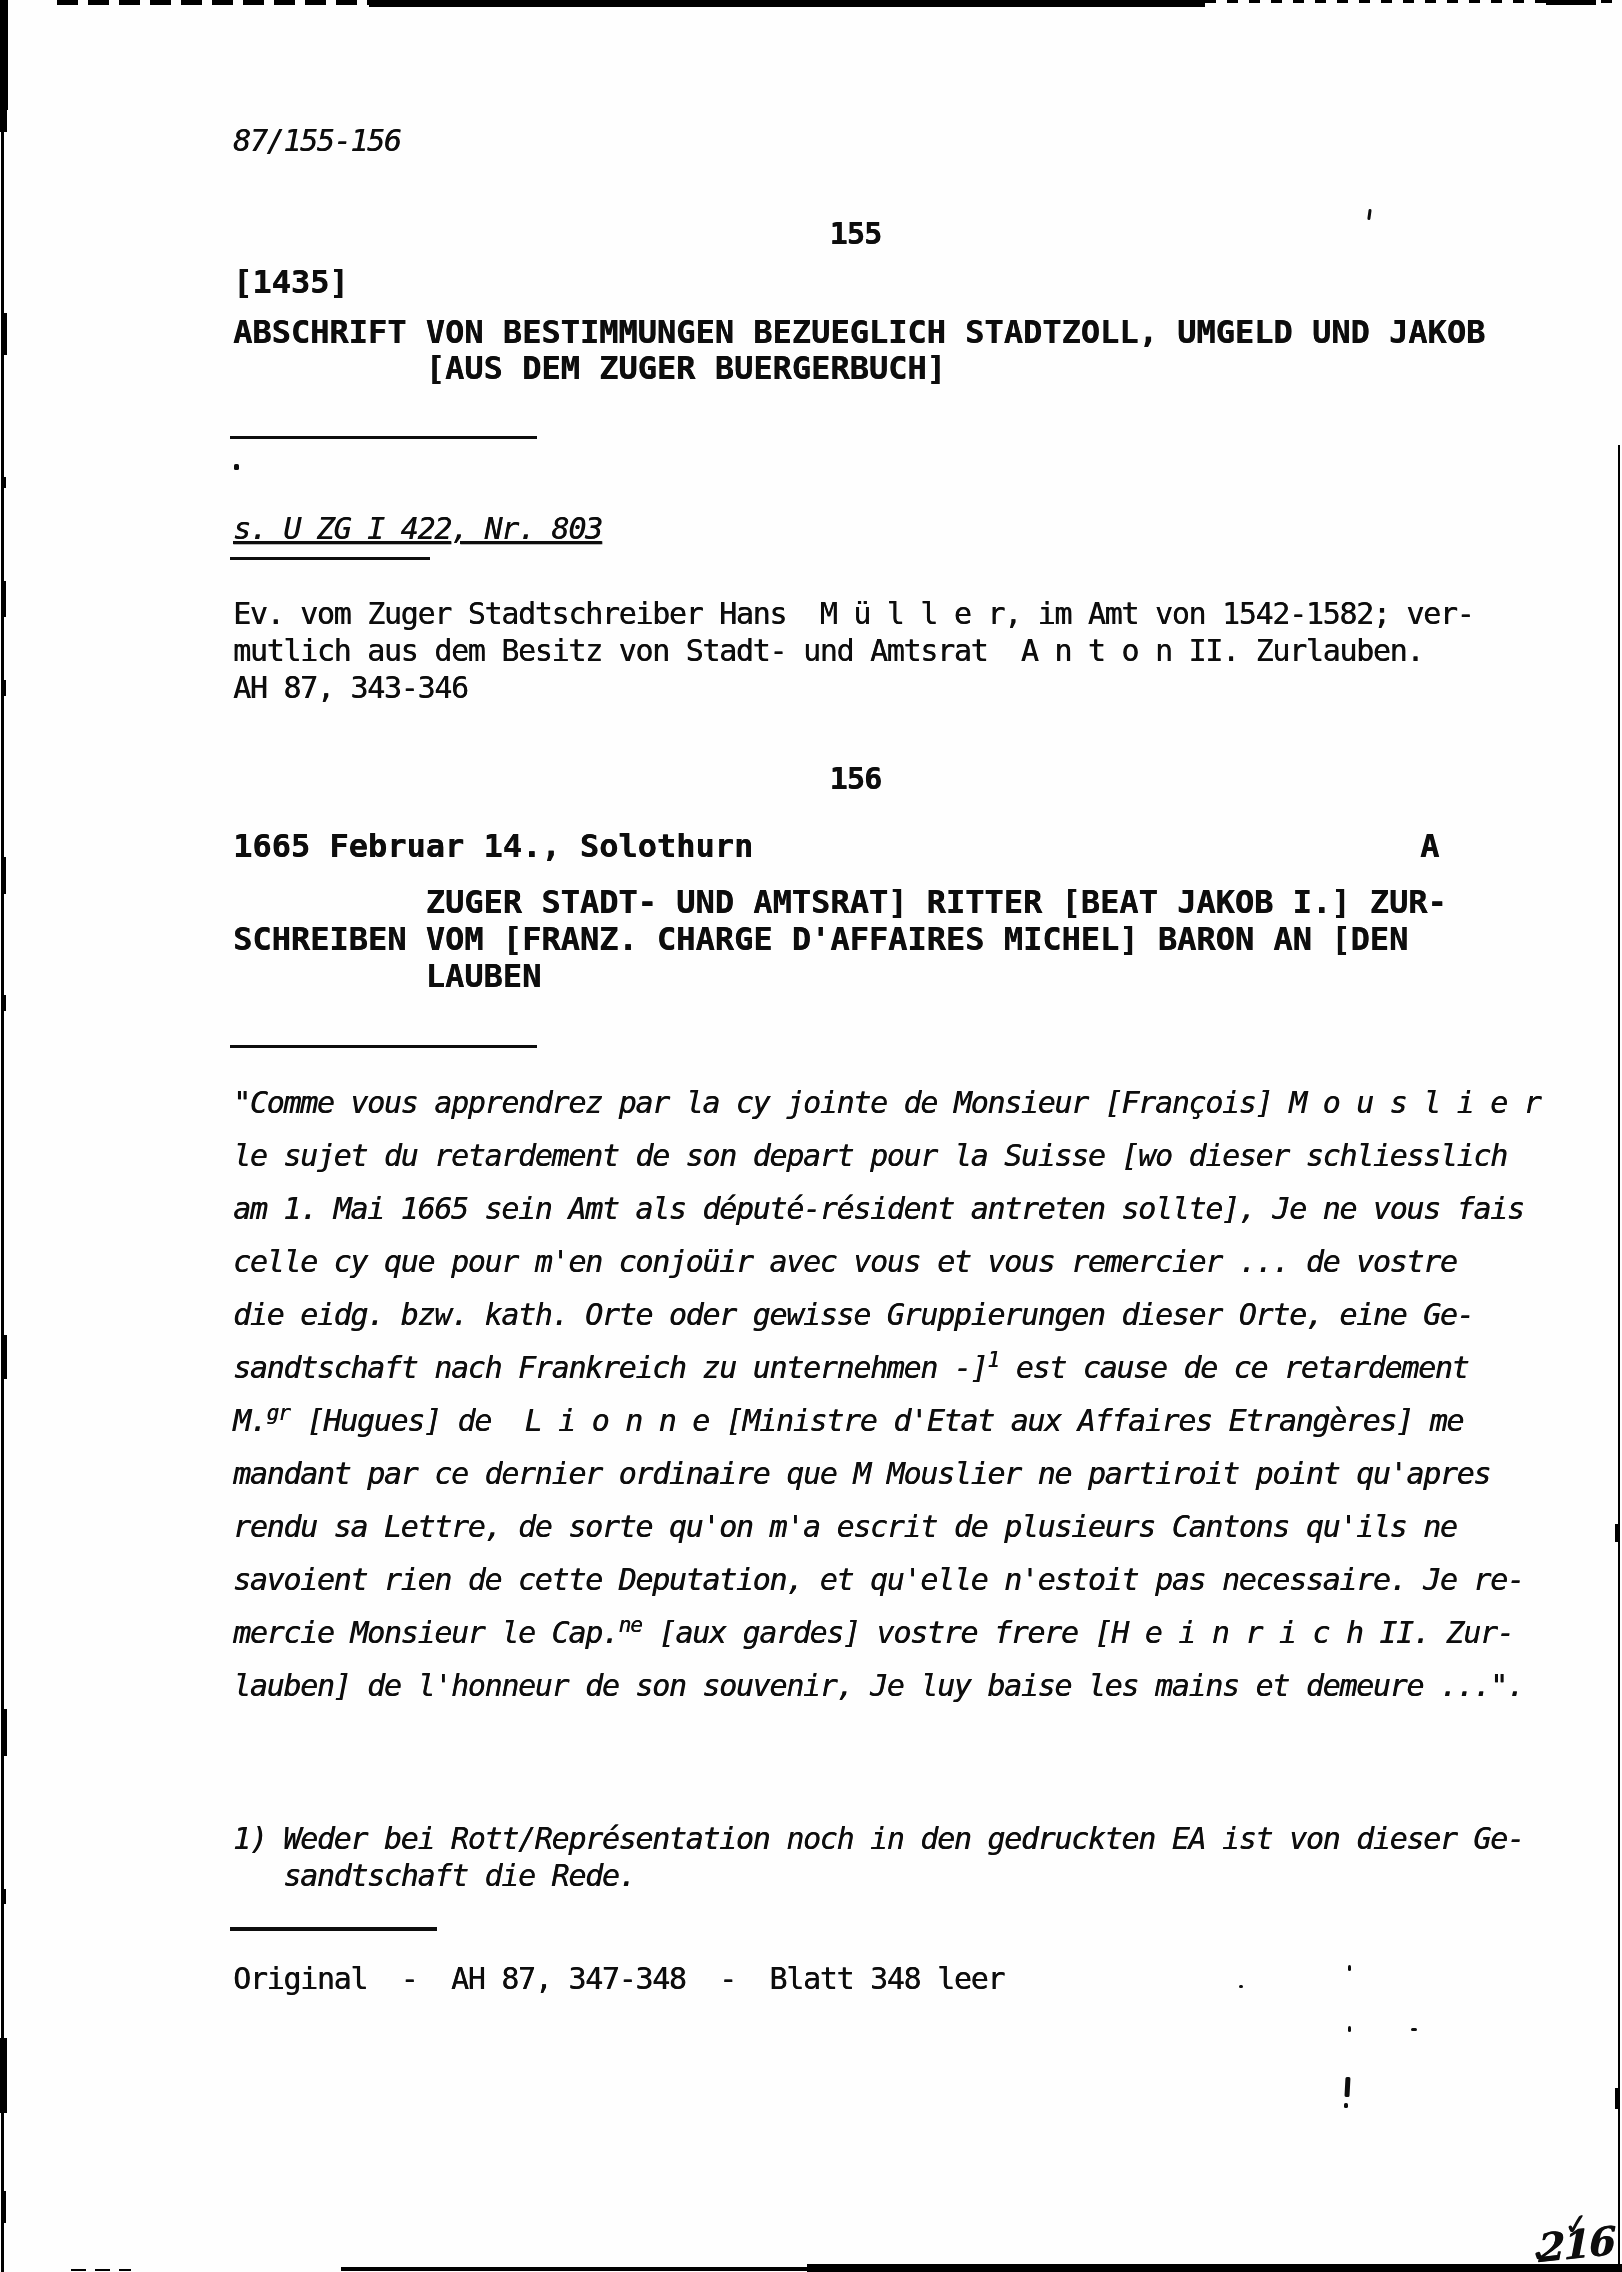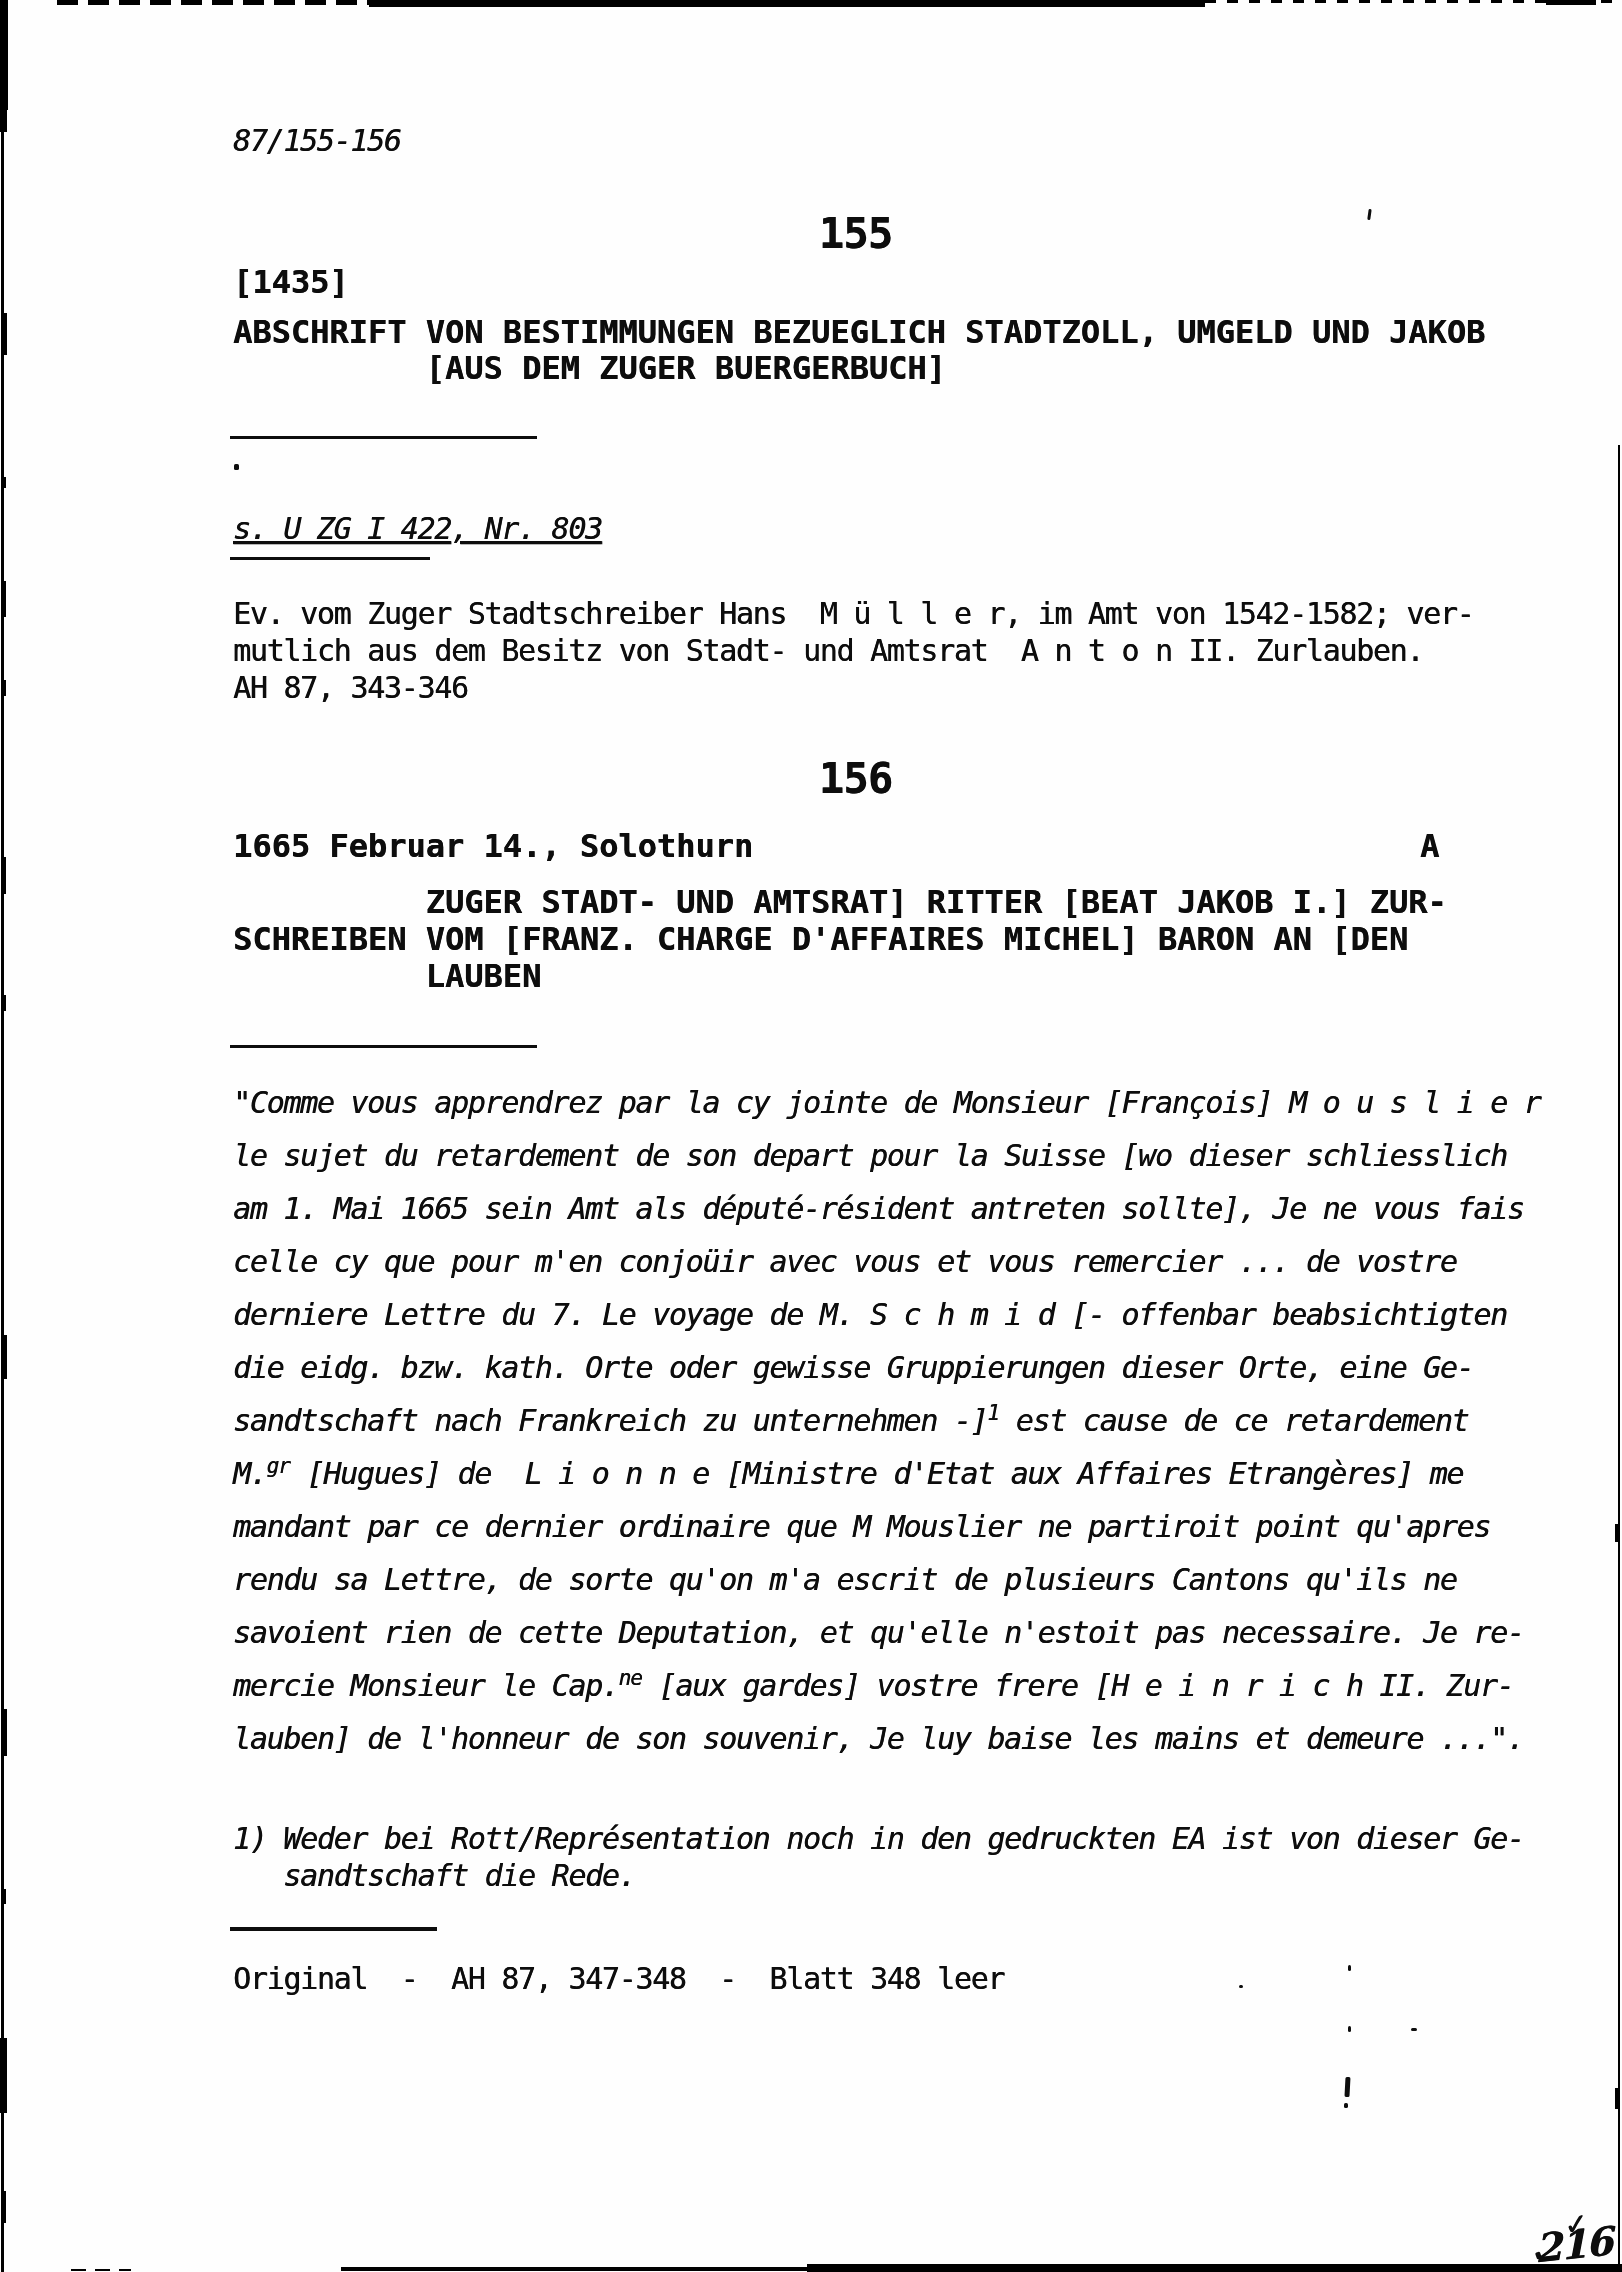--- a/index.html
+++ b/index.html
@@ -7,21 +7,21 @@
     width:1623px;height:2273px;position:relative;overflow:hidden;
     background:#fefefe;color:#0d0d0d;
     font-family:"DejaVu Sans Mono","Liberation Mono",monospace;
   }
   .abs{position:absolute;}
   .tl{white-space:pre;}
   .pre{white-space:pre;}
   .ink{text-shadow:0.4px 0.3px 0 #0d0d0d;}
   
   .pica{font-size:32px;line-height:36px;font-weight:bold;letter-spacing:0;}
-  .pica-num{font-size:42px;line-height:42px;font-weight:bold;letter-spacing:-0.8px;}
+  .pica-num{font-size:30px;line-height:42px;font-weight:bold;letter-spacing:-0.8px;}
   
   .elite{font-size:30px;line-height:37px;letter-spacing:-1.3px;margin-top:12px;}
   .italic{font-style:italic;}
   .quote{line-height:53px;}
   .fnote{line-height:37px;}
   sup{font-size:21px;line-height:0;letter-spacing:-1px;}
   .rule{background:#0d0d0d;height:3.2px;}
   .blk{background:#000;}
   .speck{background:#0d0d0d;border-radius:1.6px;}
   .edge-top-left{background:repeating-linear-gradient(90deg,#000 0 21px,transparent 21px 31px);}
@@ -104,21 +104,20 @@
     <div class="tl">          LAUBEN</div>
   </div>
 
 <div class="abs rule" style="left:230px;top:1045px;width:307px;"></div>
 
 <div class="abs elite italic quote ink" style="left:233px;top:1064px;">
     <div class="tl">"Comme vous apprendrez par la cy jointe de Monsieur [François] M o u s l i e r</div>
     <div class="tl">le sujet du retardement de son depart pour la Suisse [wo dieser schliesslich</div>
     <div class="tl">am 1. Mai 1665 sein Amt als député-résident antreten sollte], Je ne vous fais</div>
     <div class="tl">celle cy que pour m'en conjoüir avec vous et vous remercier ... de vostre</div>
-    <div class="tl">derniere Lettre du 7. Le voyage de M. S c h m i d [- offenbar beabsichtigten</div>
     <div class="tl">die eidg. bzw. kath. Orte oder gewisse Gruppierungen dieser Orte, eine Ge-</div>
     <div class="tl">sandtschaft nach Frankreich zu unternehmen -]<sup>1</sup> est cause de ce retardement</div>
     <div class="tl">M.<sup>gr</sup> [Hugues] de  L i o n n e [Ministre d'Etat aux Affaires Etrangères] me</div>
     <div class="tl">mandant par ce dernier ordinaire que M Mouslier ne partiroit point qu'apres</div>
     <div class="tl">rendu sa Lettre, de sorte qu'on m'a escrit de plusieurs Cantons qu'ils ne</div>
     <div class="tl">savoient rien de cette Deputation, et qu'elle n'estoit pas necessaire. Je re-</div>
     <div class="tl">mercie Monsieur le Cap.<sup>ne</sup> [aux gardes] vostre frere [H e i n r i c h II. Zur-</div>
     <div class="tl">lauben] de l'honneur de son souvenir, Je luy baise les mains et demeure ...".</div>
   </div>
 

